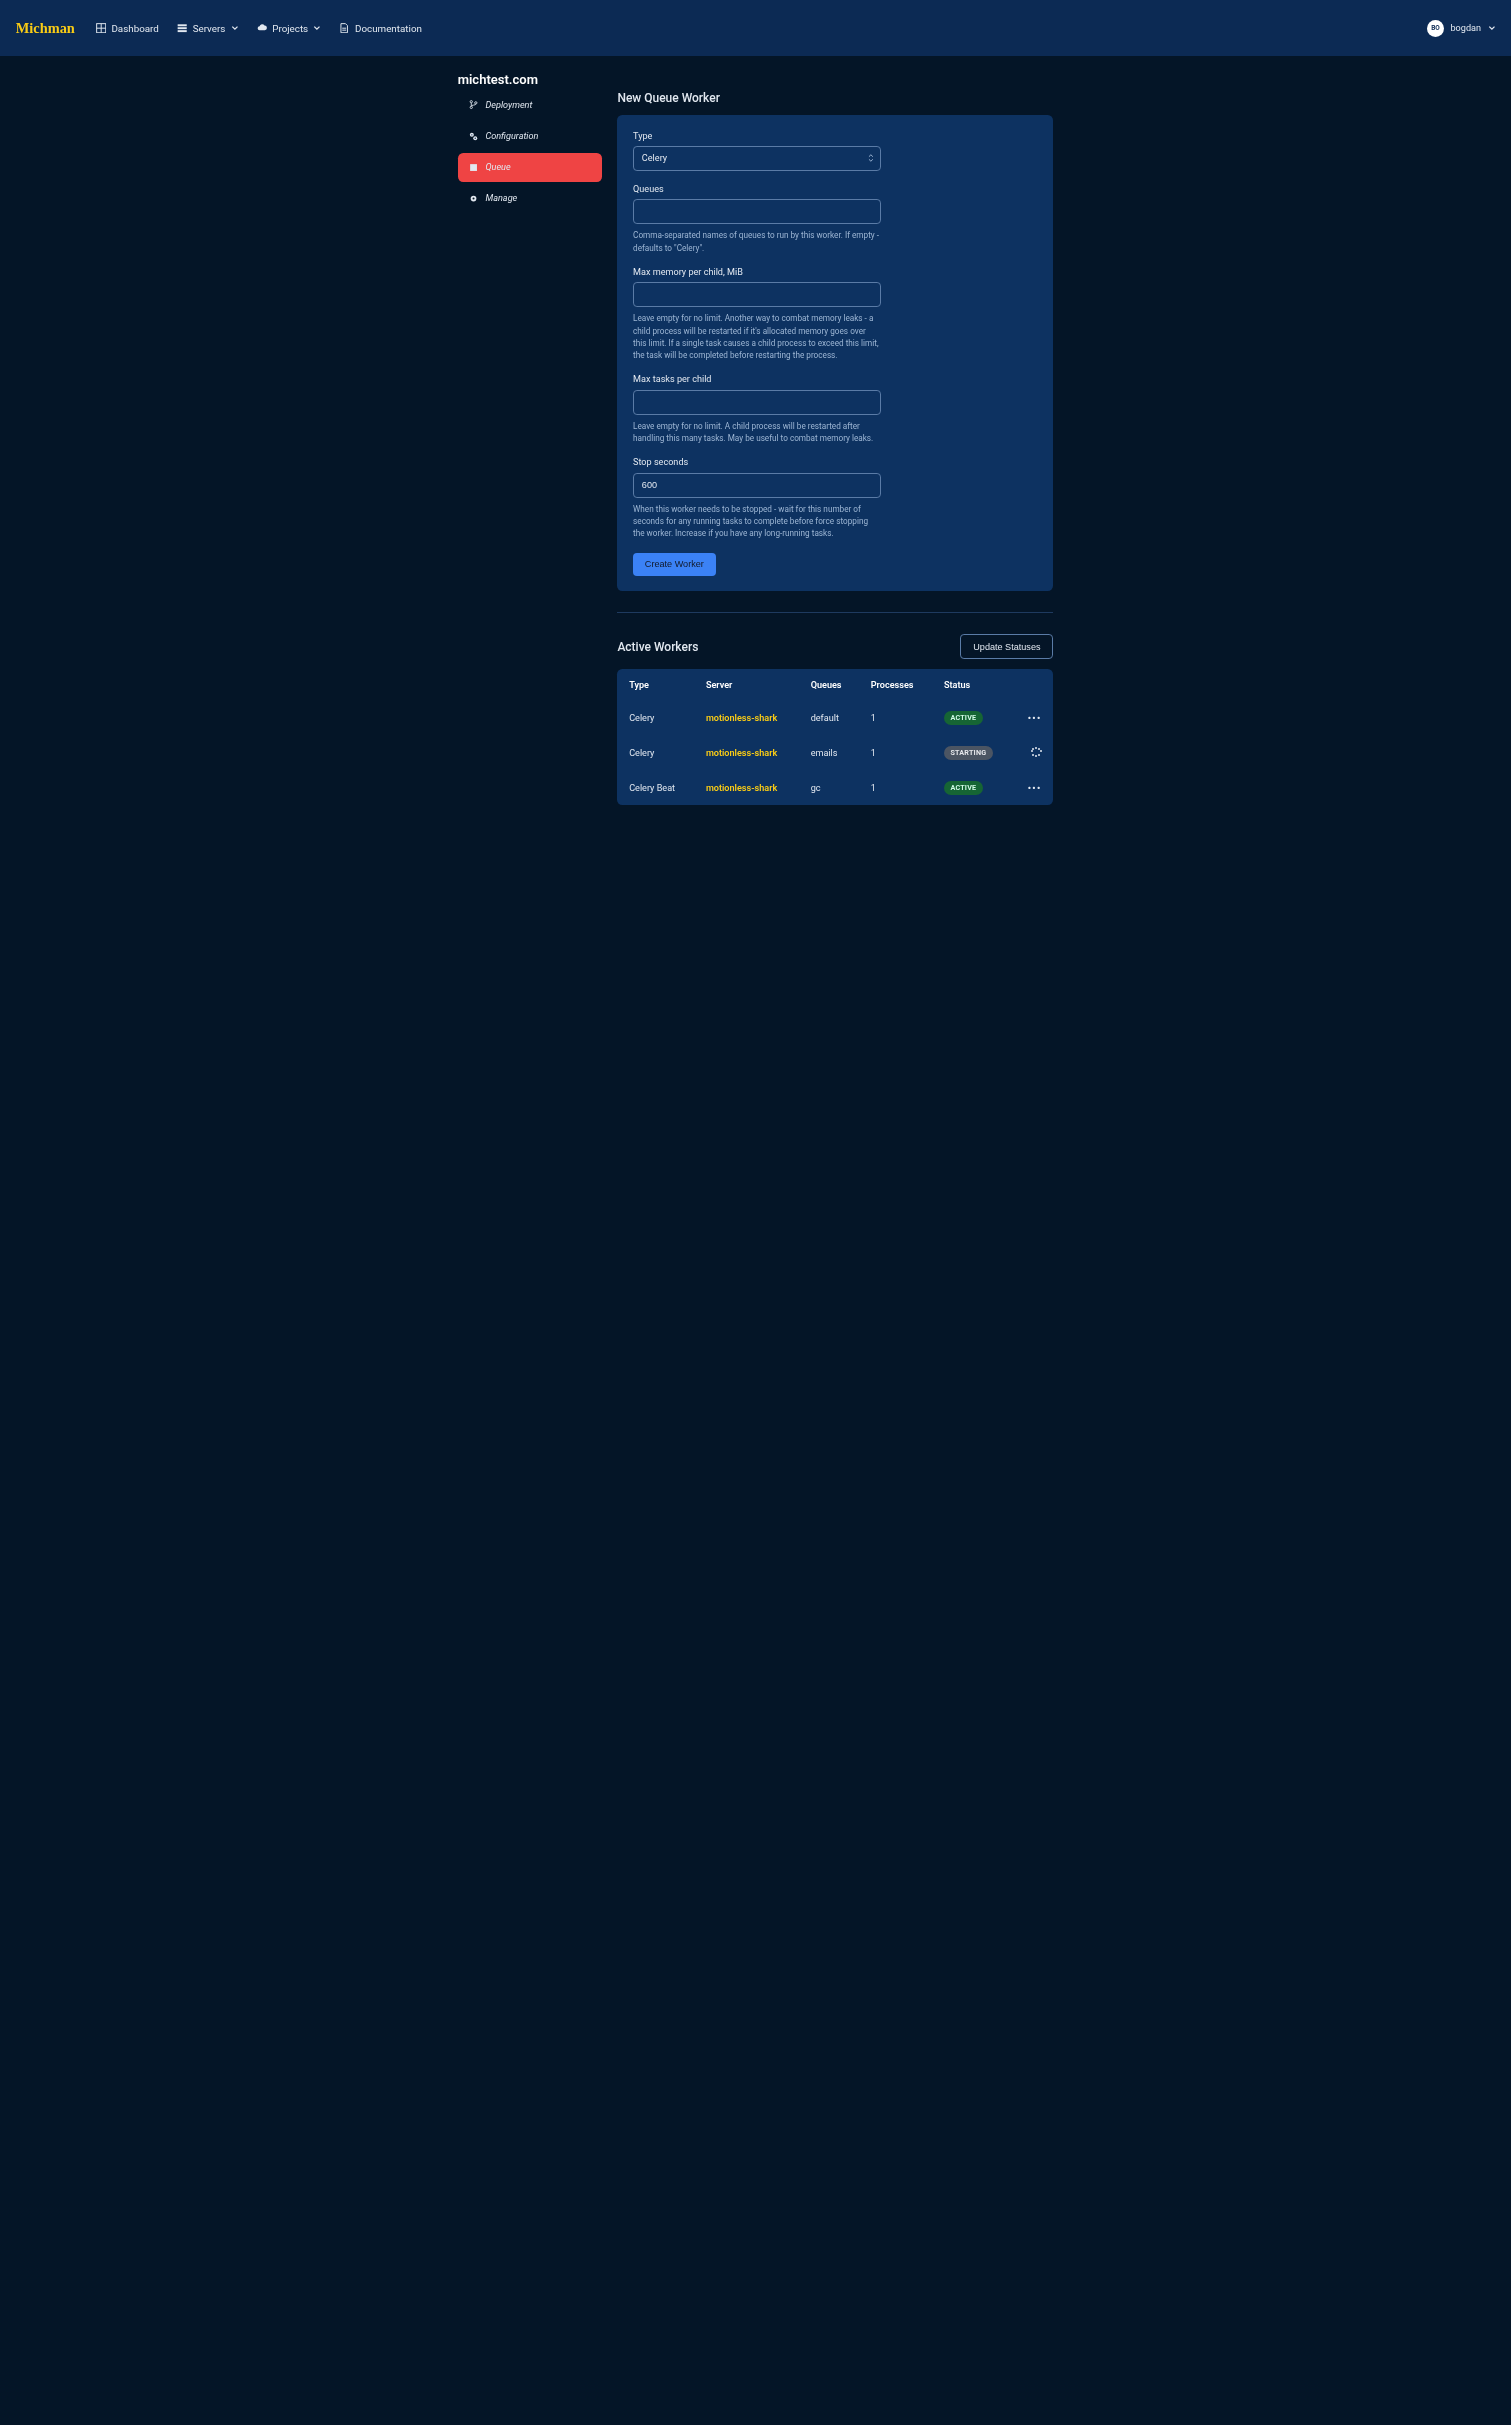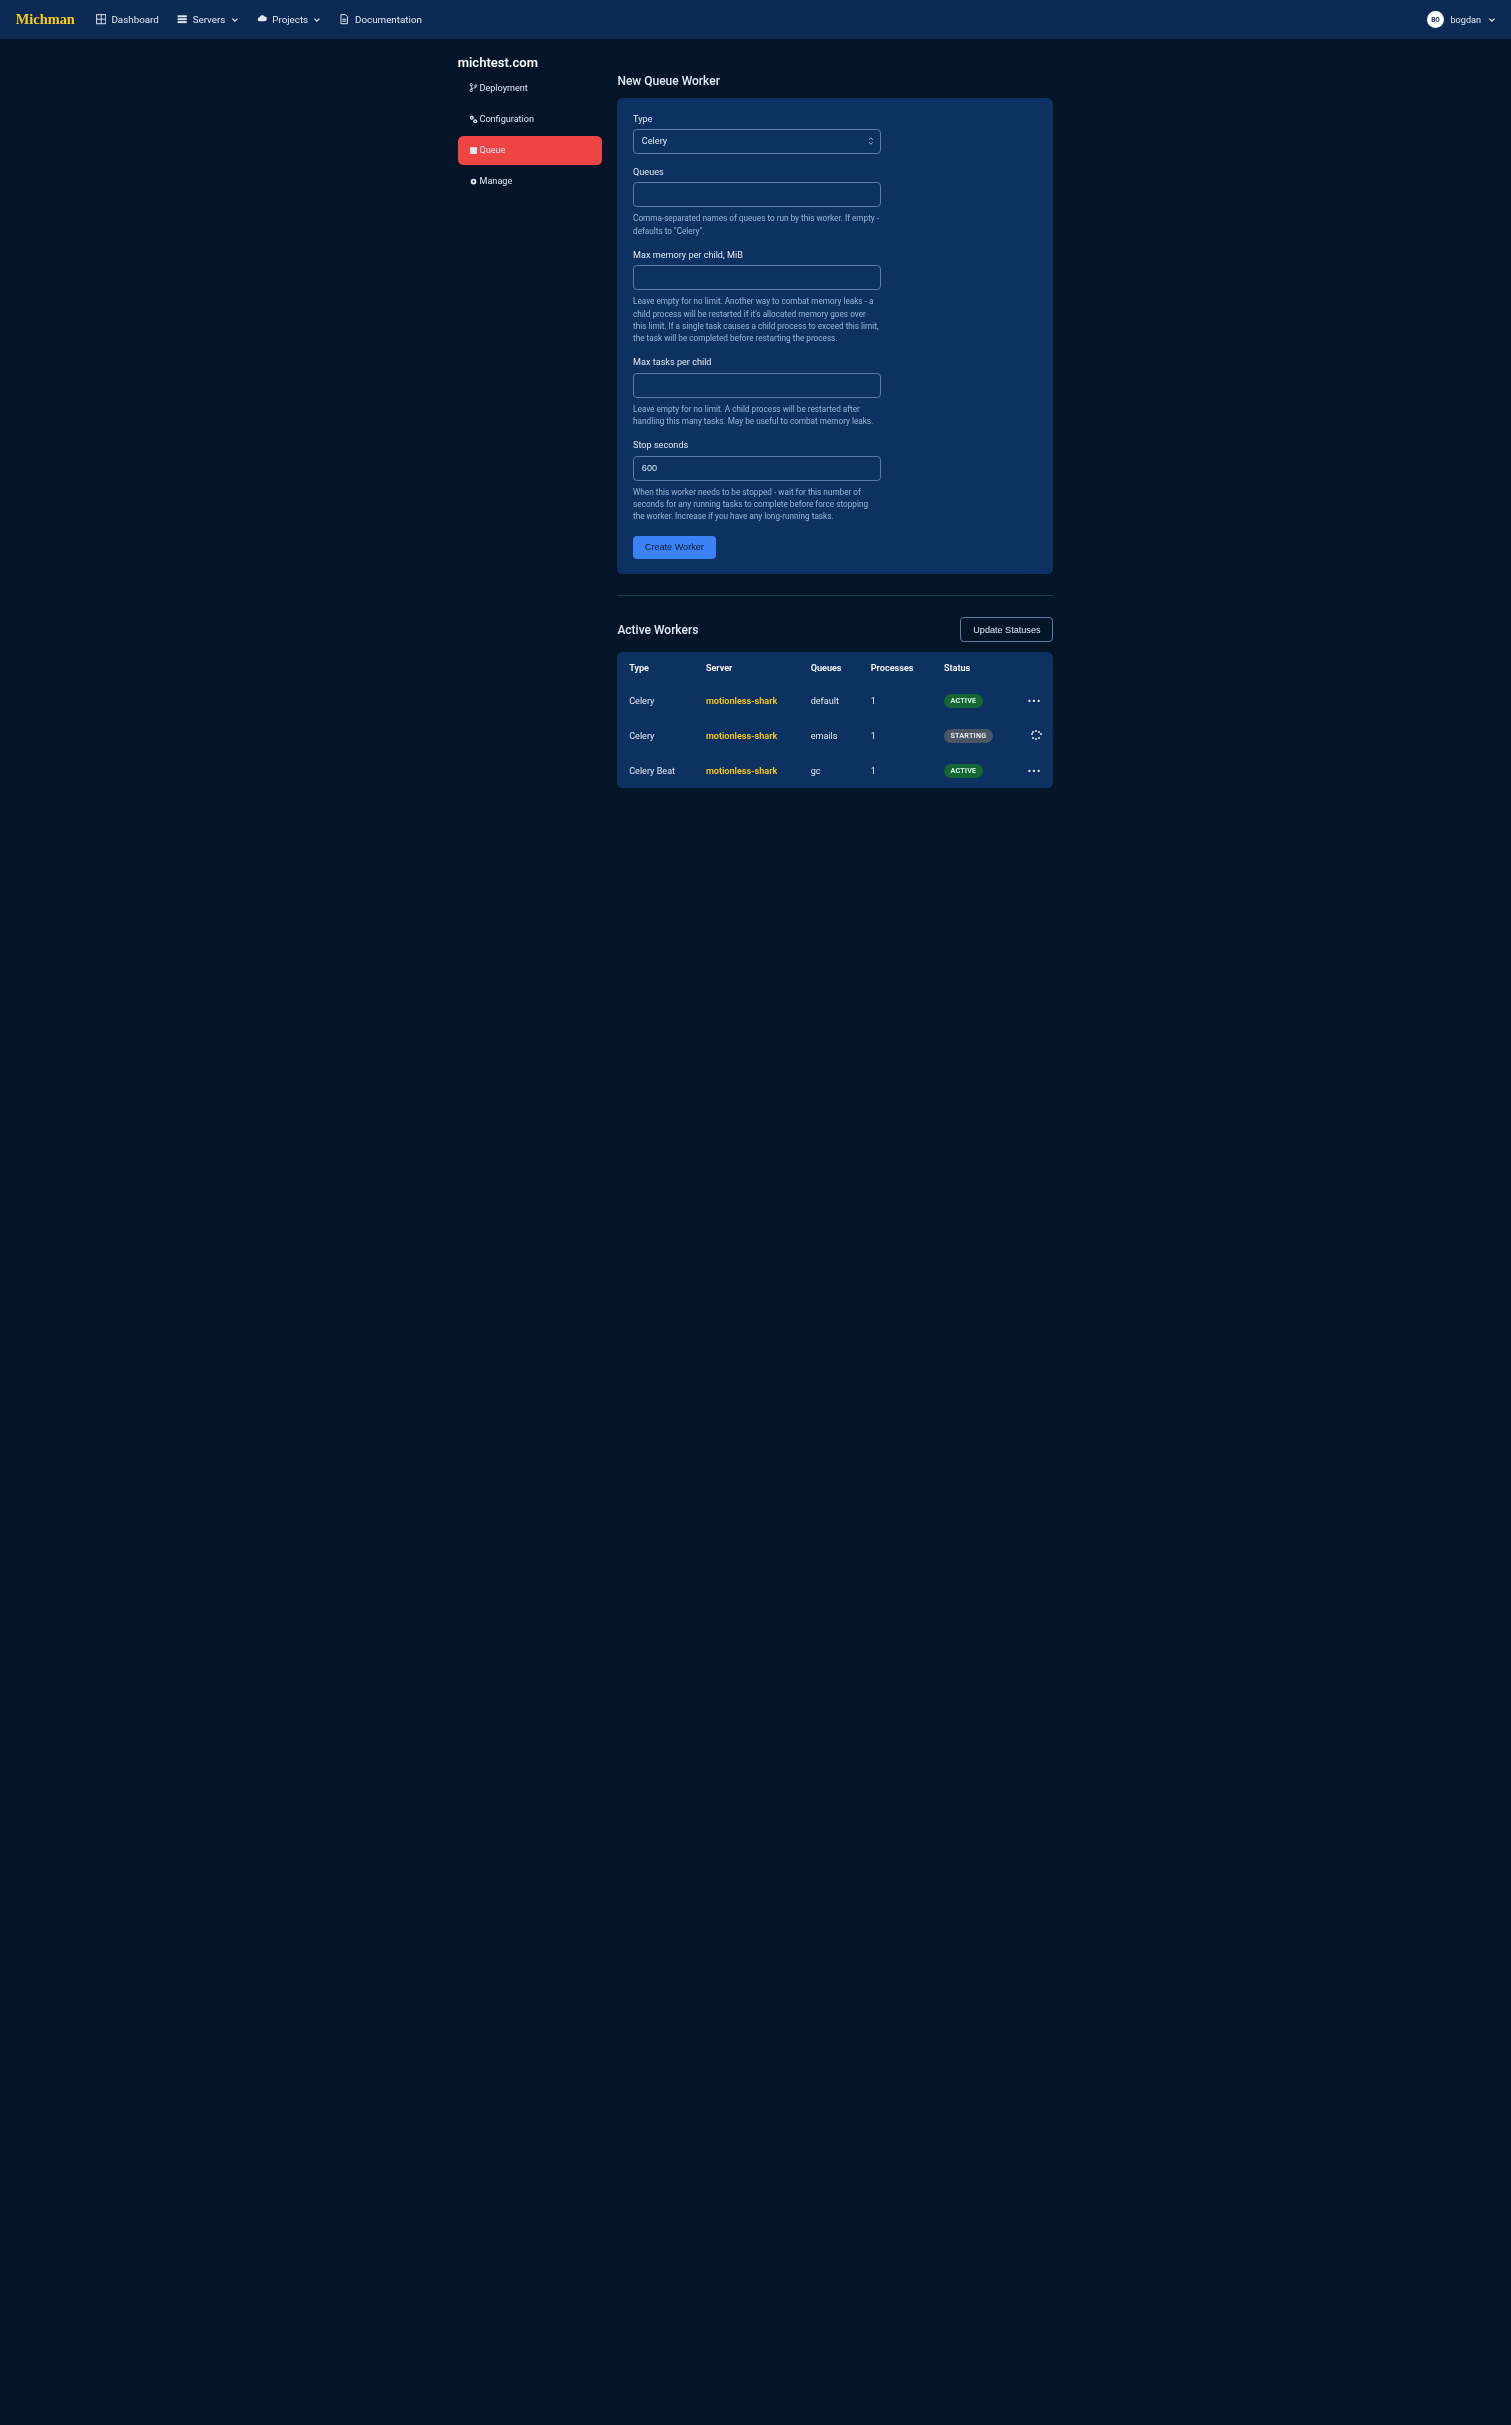--- a/index.html
+++ b/index.html
@@ -5,21 +5,21 @@
   * { box-sizing: border-box; margin: 0; padding: 0; }
   body {
     background: #041527;
     color: #e2e8f0;
     font-family: -apple-system, BlinkMacSystemFont, "Segoe UI", Roboto, sans-serif;
     font-size: 9.1px;
     min-height: 100vh;
   }
   .topbar {
     background: #0c2a54;
-    height: 39px;
+    height: 56px;
     display: flex;
     align-items: center;
     padding: 0 15.7px;
   }
   .logo {
     color: #facc15;
     font-weight: 700;
     font-size: 14.4px;
     font-family: Georgia, serif;
     margin-right: 21px;
@@ -34,23 +34,23 @@
   .avatar {
     width: 17px; height: 17px; border-radius: 50%; background: #fff;
     color:#0c2a54; font-size:6.5px; font-weight:700; display:flex; align-items:center; justify-content:center;
   }
   .chev { width:7.8px; height:7.8px; display:inline-block;}
   .container { max-width: 627px; margin: 0 auto; padding: 15.7px; }
   .domain { font-size: 13px; font-weight: 600; color: #fff; margin-bottom: 4px; }
   .layout { display: flex; gap: 15.7px; }
   .sidebar { width: 144px; flex-shrink: 0; }
   .side-item {
-    display: flex; align-items: center; gap: 1px;
+    display: flex; align-items: center; gap: 7px;
     padding: 9.1px 10.4px; border-radius: 5.2px; cursor: pointer;
-    color: #e2e8f0; margin-bottom: 2.6px;
+    color: #e2e8f0; margin-bottom: 2.6px; font-style: italic;
   }
   .side-item.active { background: #ef4444; }
   .side-item .side-icon { width:10.4px; height:10.4px; display:flex; align-items:center; justify-content:center;}
   .main { flex: 1; }
   .section-title { font-size: 12px; font-weight: 500; color:#e2e8f0; margin-bottom: 10.4px; }
   .card {
     background: #0d3261; border-radius: 5.2px; padding: 15.7px;
   }
   .form-group { margin-bottom: 13px; max-width: 248px;}
   .label { font-size: 9.1px; color: #e2e8f0; margin-bottom: 5.2px; display:block;}

